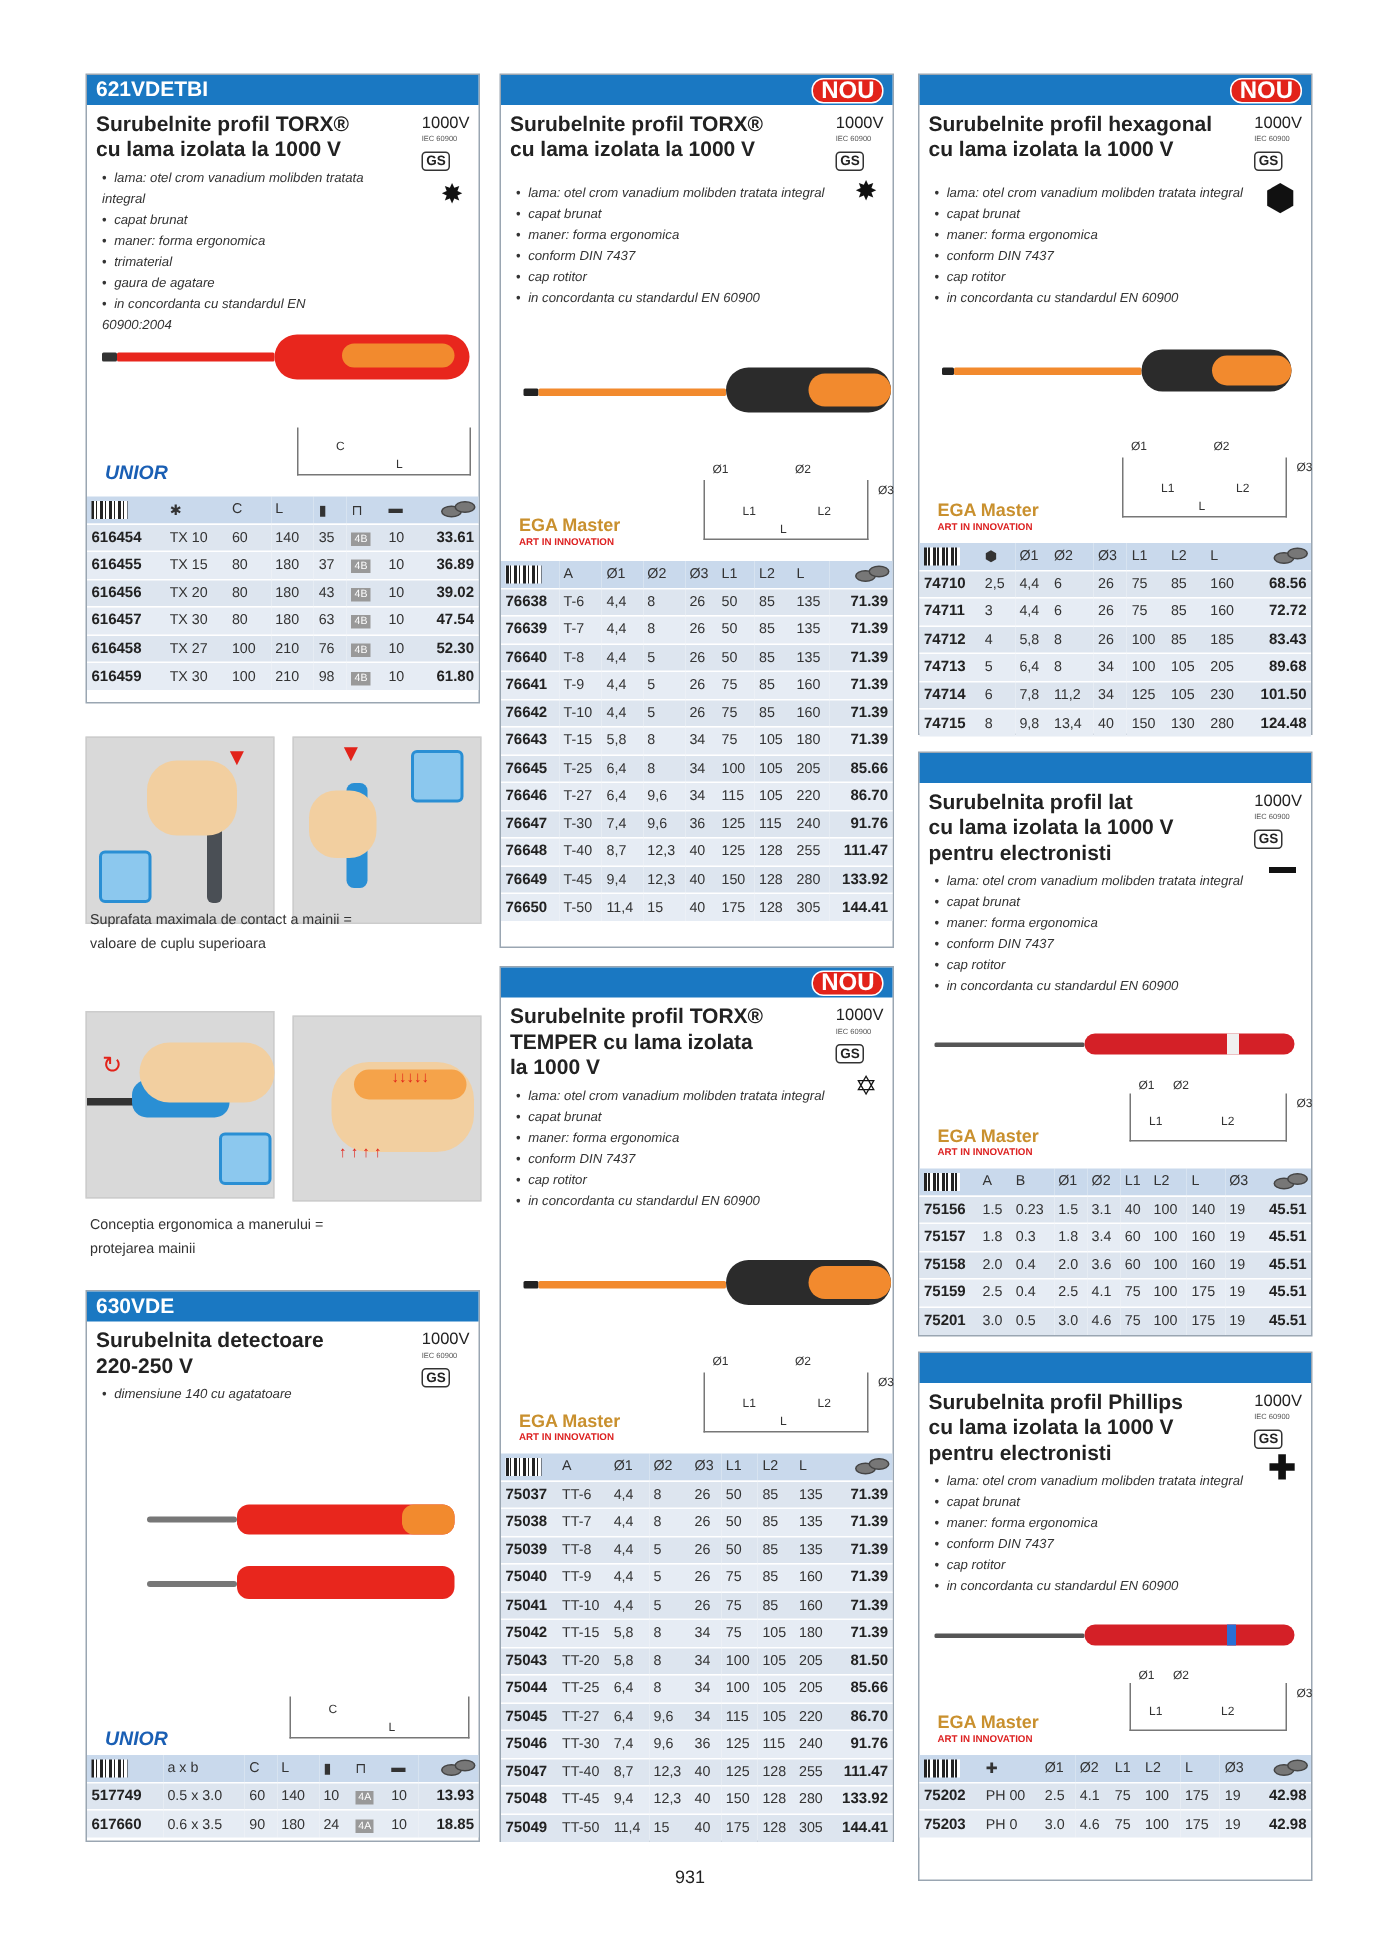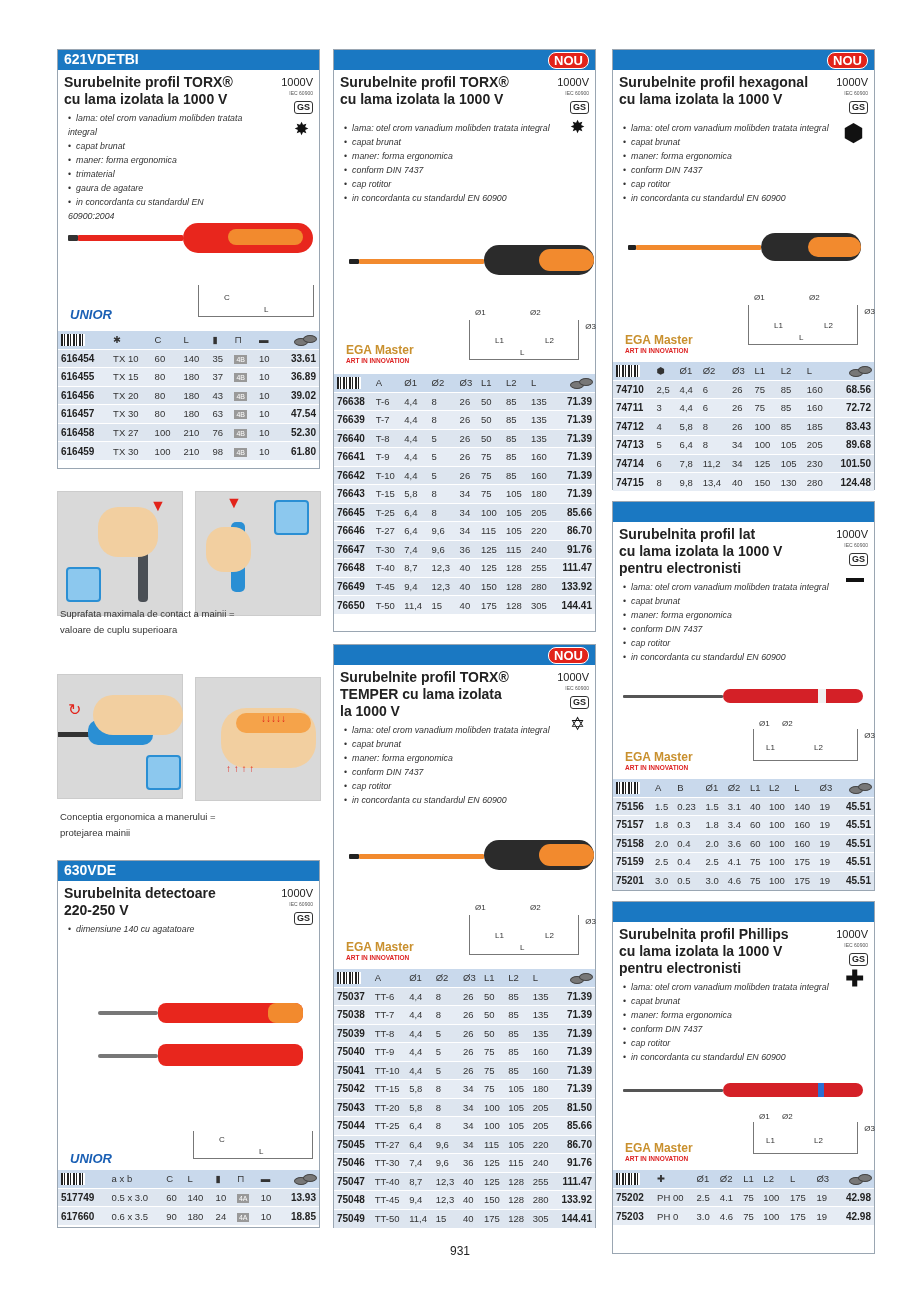--- a/index.html
+++ b/index.html
@@ -1,21 +1,21 @@
 <!DOCTYPE html>
 <html><head>
 <meta charset="utf-8">
 <style>
 *{box-sizing:border-box;margin:0;padding:0}
 body{width:920px;height:1301px;background:#fff;position:relative;font-family:"Liberation Sans",sans-serif;color:#222;overflow:hidden}
 .panel{position:absolute;border:1px solid #9aa6b2;background:#fff}
 .hdr{height:20px;background:#1a78c2;color:#fff;font-weight:bold;font-size:14px;padding:1px 6px;position:relative}
-.nou{position:absolute;right:6px;top:2px;background:#e2231a;color:#fff;font-size:13px;font-weight:bold;border-radius:8px;padding:0 5px;line-height:15px;border:1px solid #fff}
+.nou{position:absolute;right:6px;top:2px;background:#e2231a;color:#fff;font-size:16px;font-weight:bold;border-radius:8px;padding:0 5px;line-height:15px;border:1px solid #fff}
 .title{font-weight:bold;font-size:14px;line-height:17px;padding:4px 6px 0 6px;width:210px}
-.cert{position:absolute;right:6px;font-size:10px;text-align:right;line-height:11px}
+.cert{position:absolute;right:6px;font-size:10px;line-height:11px}
 .cert .v{font-size:11px}
 .cert .small{font-size:5px;color:#555}
 .cert .gs{display:inline-block;margin-top:2px;font-size:9px;font-weight:bold;border:1px solid #333;border-radius:3px;padding:0 2px}
 .profile{position:absolute;right:10px;font-size:18px;line-height:18px;color:#111}
 ul.feat{list-style:none;padding:3px 8px 0 10px;font-size:8.8px;font-style:italic;color:#333;line-height:14px}
 ul.feat li:before{content:"•";font-style:normal;margin-right:5px}
 table.spec{position:absolute;left:0;width:100%;border-collapse:collapse;font-size:9.5px;color:#333}
 table.spec th{background:#c9d9ec;height:18px;font-weight:normal;font-size:9.5px;text-align:left;padding:0 3px}
 table.spec td{height:18.5px;padding:0 3px;border-top:1px solid #fff;background:#e6ecf4;white-space:nowrap}
 table.spec tr:nth-child(even) td{background:#dde5ef}

